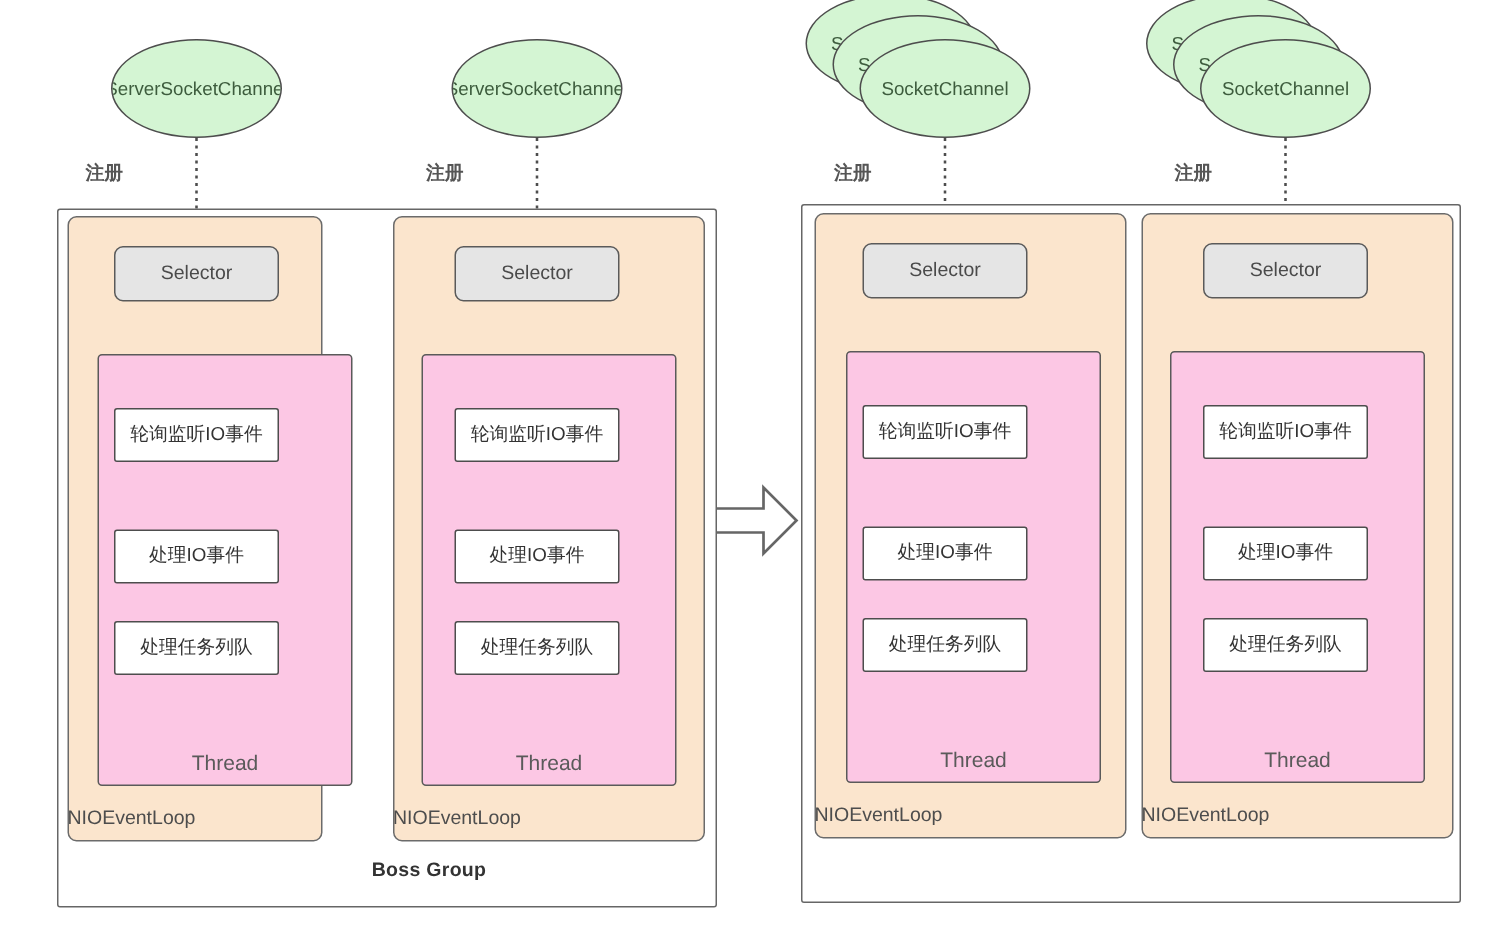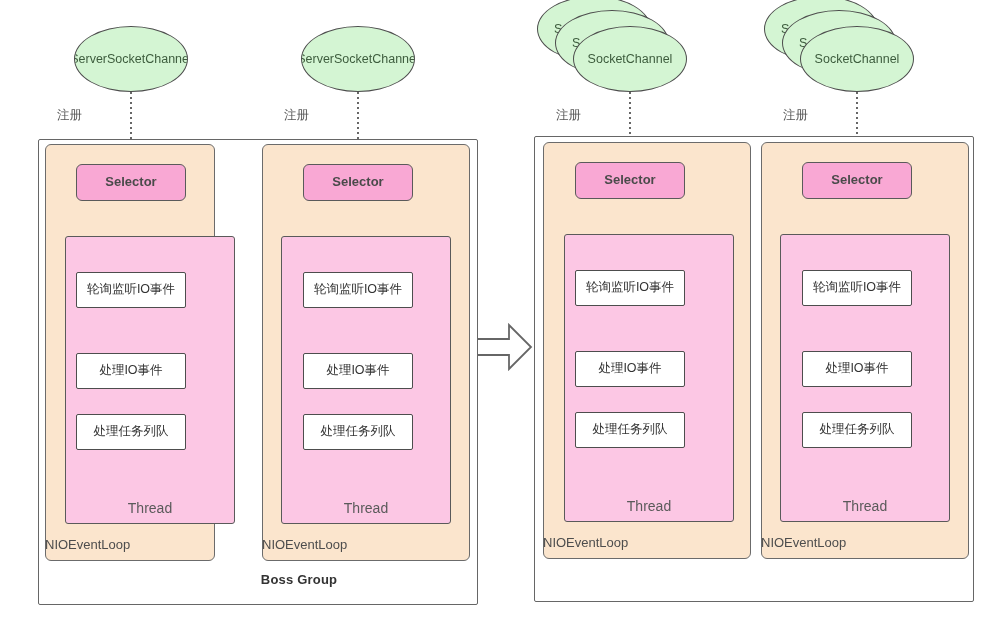--- a/index.html
+++ b/index.html
@@ -60,26 +60,25 @@
     position: absolute;
     left: 0;
     right: 0;
     text-align: left;
     font-size: 13px;
     color: #4d4d4d;
   }
 
   
   .selector-box {
-    background: #f9a8d4;
+    background: #e5e5e5;
     border: 1.6px solid #5a5a5a;
     border-radius: 6px;
     font-size: 13px;
     color: #4a4a4a;
-    font-weight: bold;
   }
 
   
   .thread-box {
     background: #fcc7e4;
     border: 1.6px solid #5a5a5a;
     border-radius: 3px;
   }
   .thread-label {
     position: absolute;
@@ -120,20 +119,21 @@
     color: #3d5c3d;
     justify-content: flex-start;
     padding-left: 16px;
   }
 
   
   .reg-label {
     position: absolute;
     font-size: 12.5px;
     color: #555555;
+    font-weight: bold;
   }
 
   svg.overlay {
     position: absolute;
     left: 0; top: 0;
     width: 1000px;
     height: 623px;
     pointer-events: none;
   }
 </style>
@@ -189,21 +189,21 @@
       <path d="M856,387 L856,407" stroke="#4d4d4d" stroke-width="1.7" fill="none" marker-end="url(#arrowSolid)"></path>
       <path d="M856,448 L856,474 L917,474 L917,252 L863,252" stroke="#4d4d4d" stroke-width="1.7" fill="none" marker-end="url(#arrowSolid)"></path>
     </g>
 
     <g>
       <path d="M474,339 L509,339 L509,325 L531,347 L509,369 L509,355 L474,355 z" fill="#ffffff" stroke="#666666" stroke-width="1.8" stroke-linejoin="miter"></path>
     </g>
   </svg>
 
   <div class="node group-box" style="left:38px; top:139px; width:440px; height:466px;"></div>
-  <div class="group-label" style="left:49px; width:500px; top:572px;">Boss  Group</div>
+  <div class="group-label" style="left:36px; width:500px; top:572px;">Boss  Group</div>
 
   <div class="ellipse" style="left:74px; top:26px; width:114px; height:66px;">ServerSocketChannel</div>
   <div class="reg-label" style="left:57px; top:107px;">注册</div>
 
   <div class="ellipse" style="left:301px; top:26px; width:114px; height:66px;">ServerSocketChannel</div>
   <div class="reg-label" style="left:284px; top:107px;">注册</div>
 
   <div class="node eventloop-box" style="left:45px; top:144px; width:170px; height:417px;"></div>
   <div class="eventloop-label" style="left:45px; width:170px; top:537px;">NIOEventLoop</div>
   <div class="node selector-box" style="left:76px; top:164px; width:110px; height:37px;">Selector</div>

